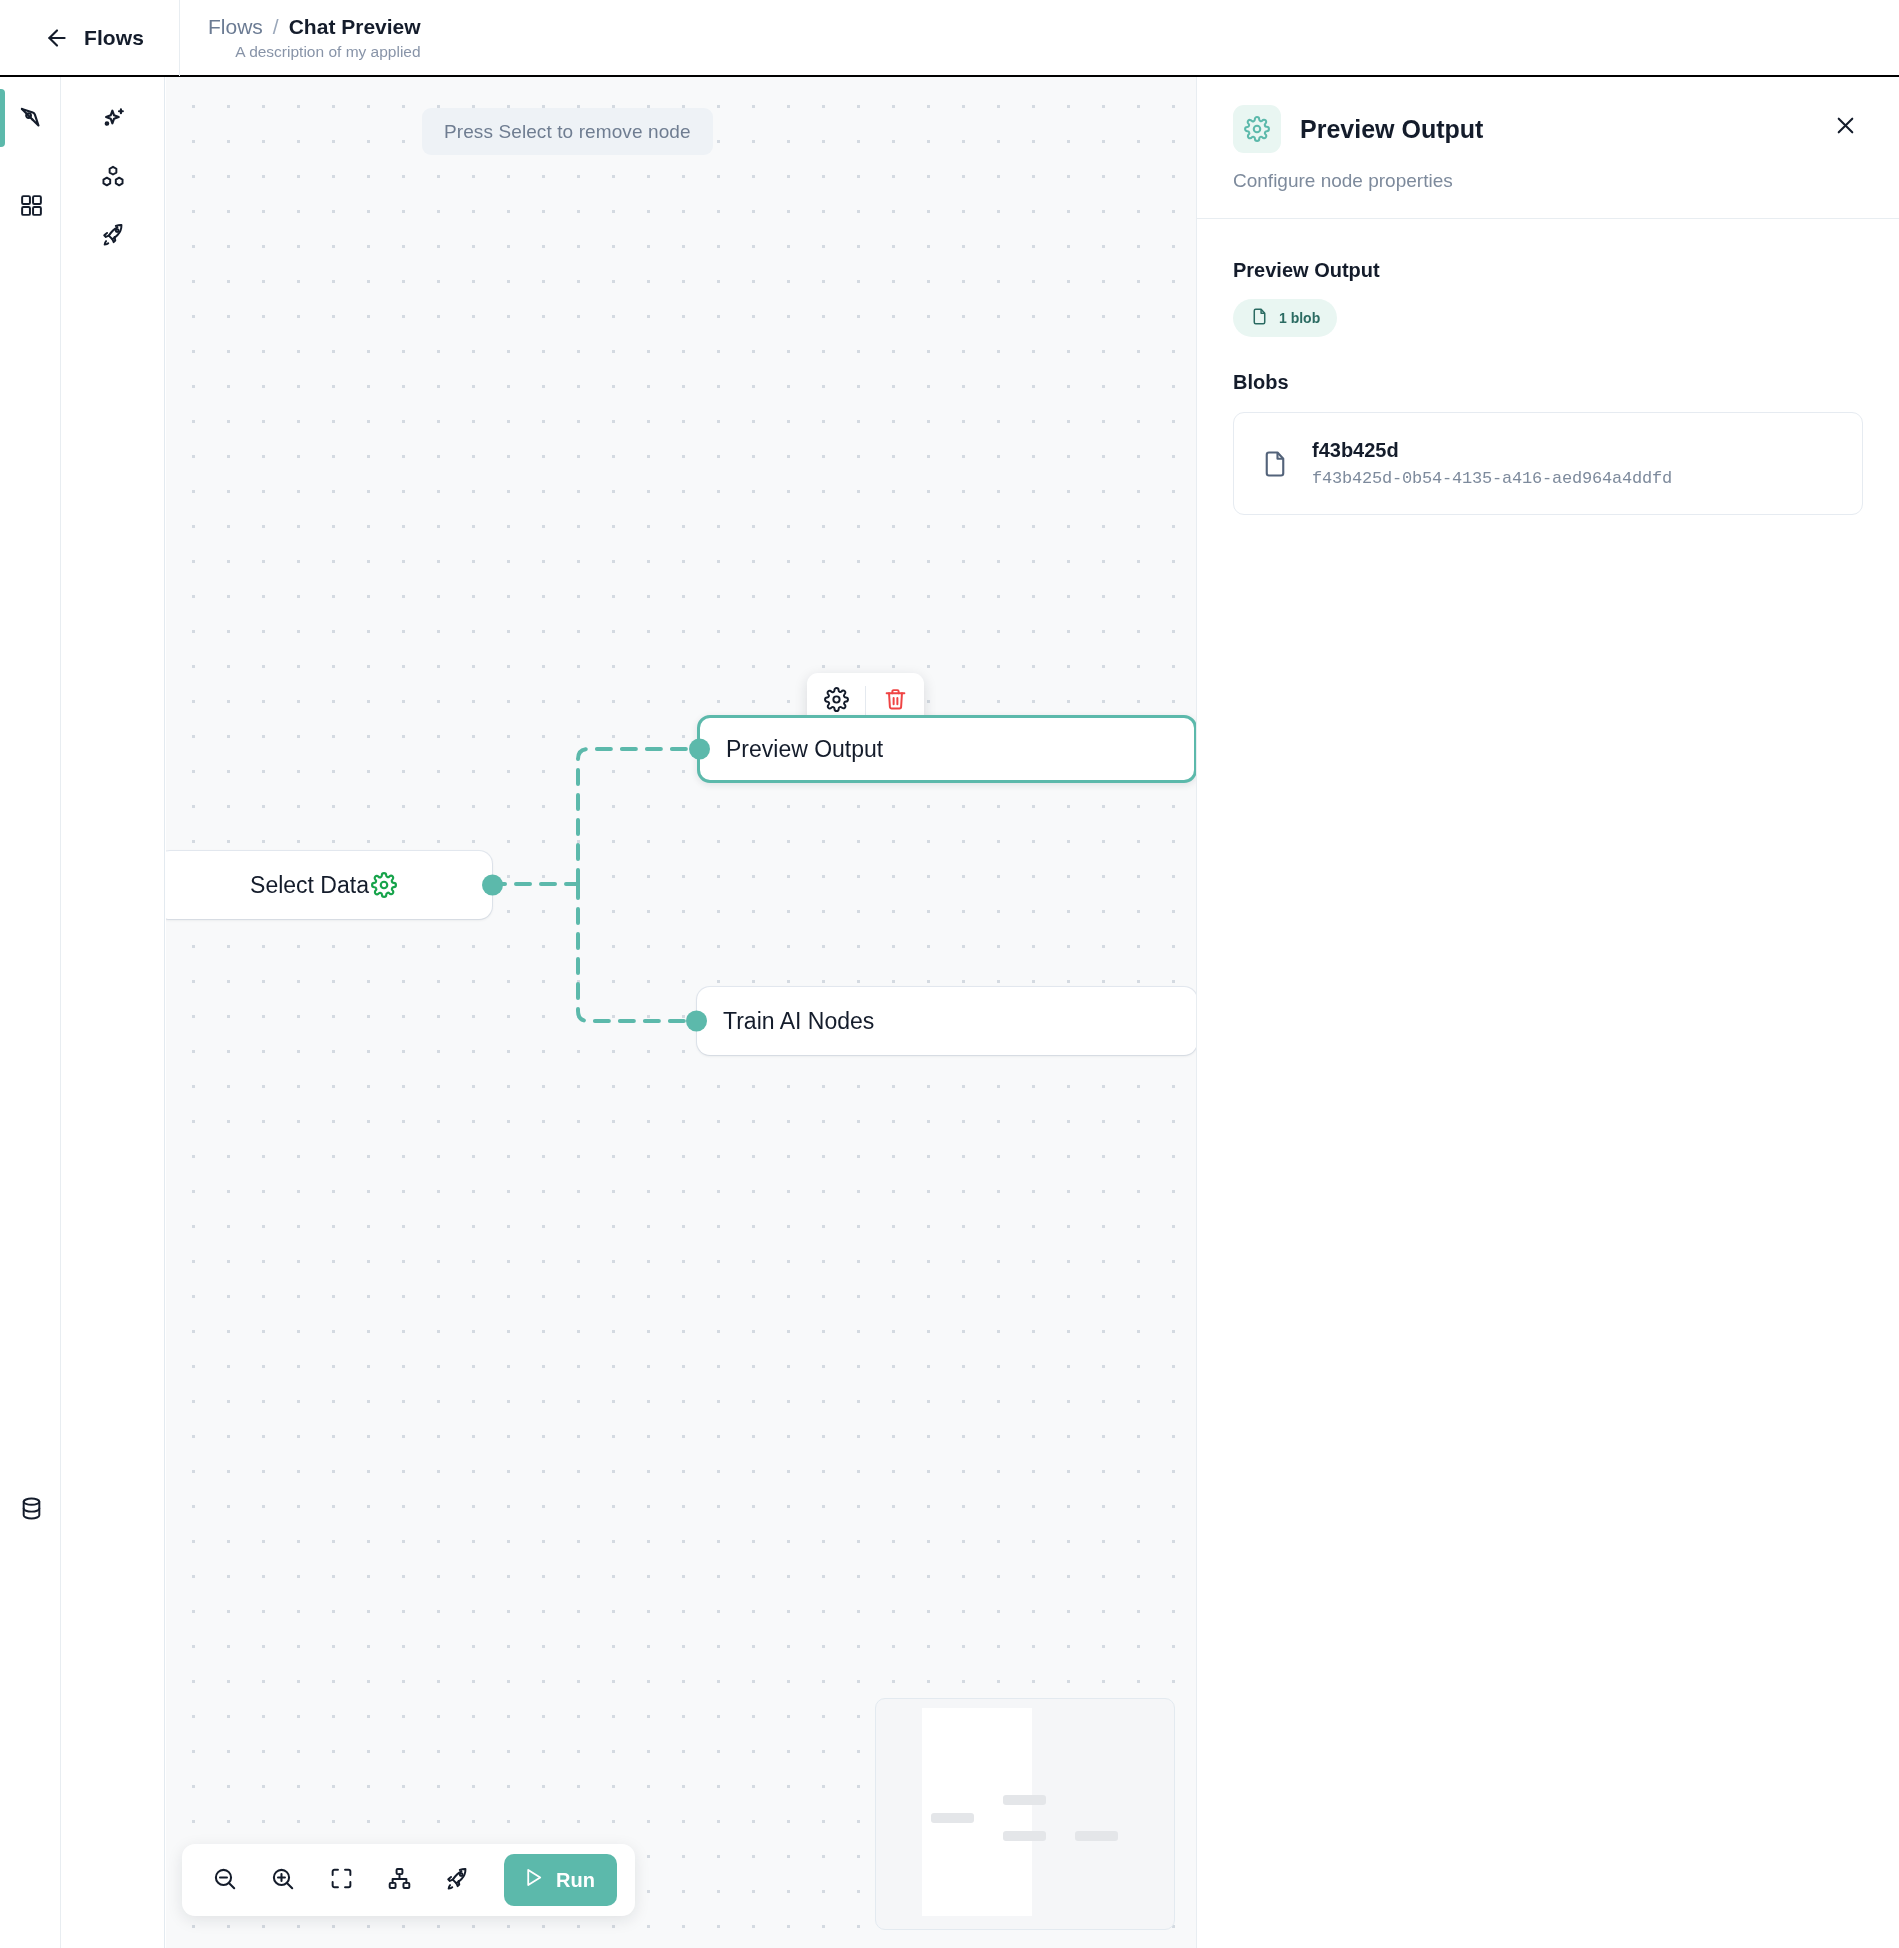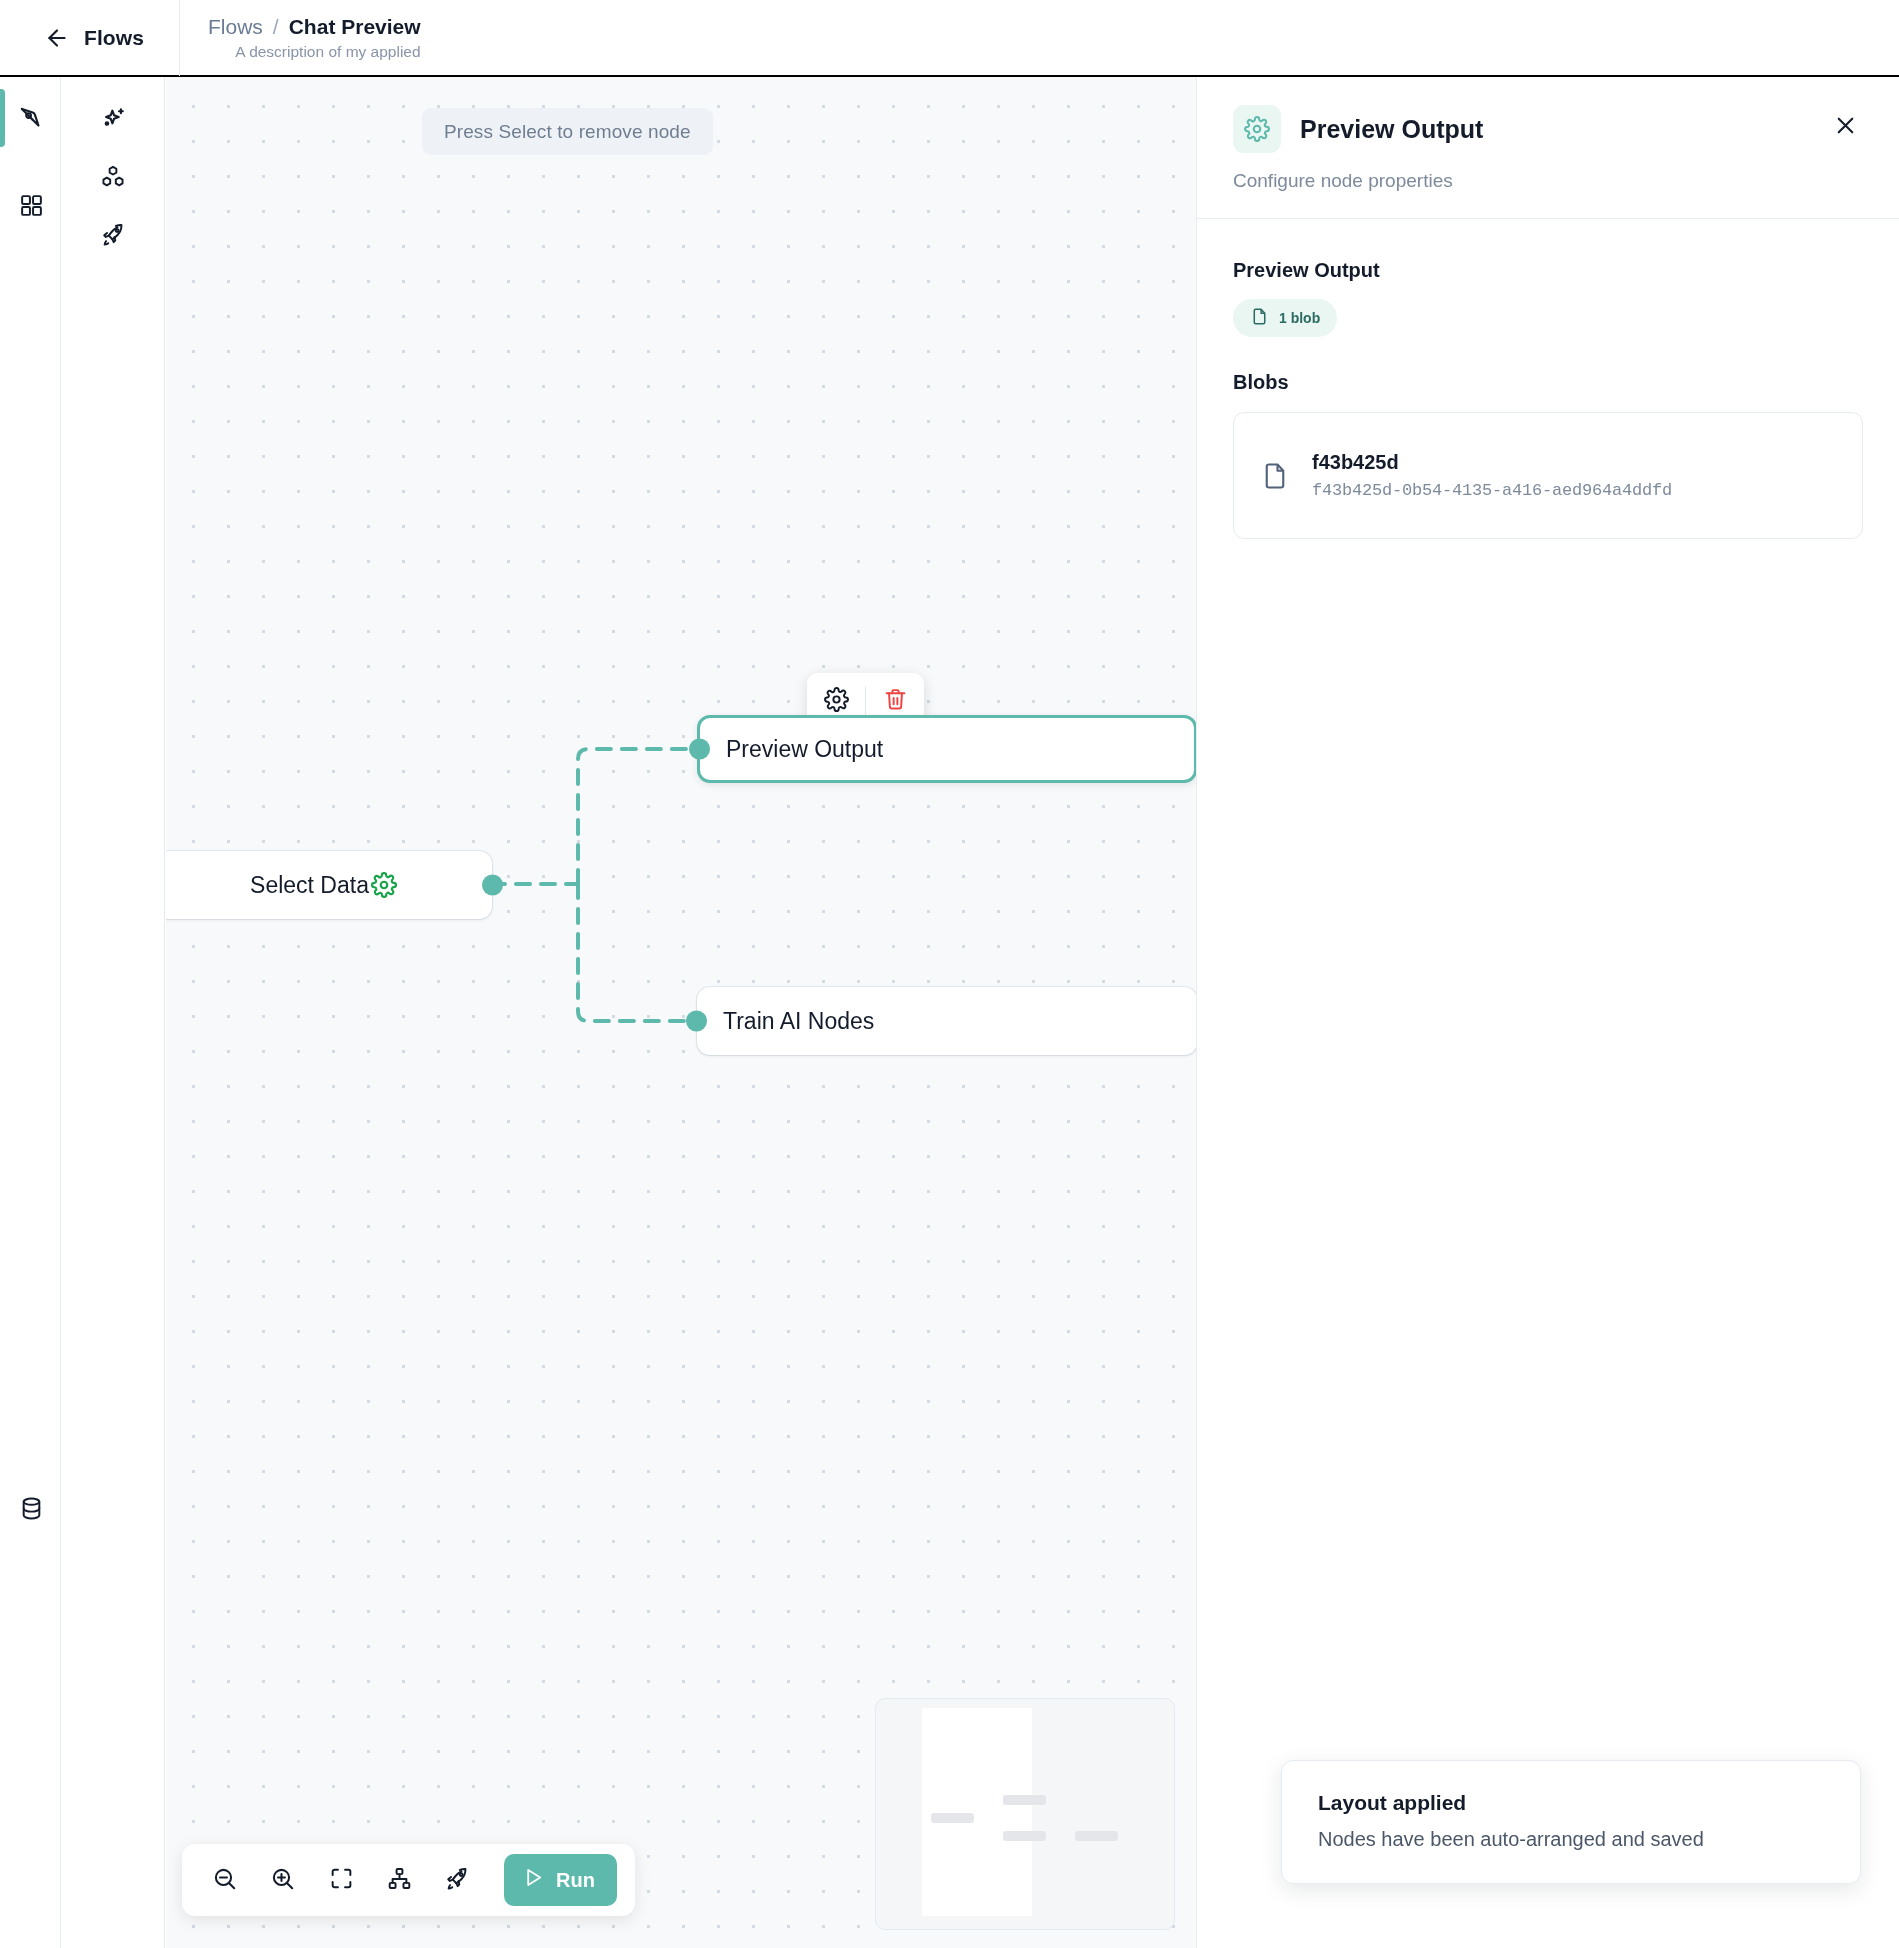--- a/index.html
+++ b/index.html
@@ -360,21 +360,21 @@
   .blobs-label {
     margin-top: 34px;
     font-size: 20px;
     font-weight: 700;
     color: #141c2b;
   }
   .blob-card {
     margin-top: 18px;
     border: 1px solid #e6ebf1;
     border-radius: 11px;
-    padding: 38px 26px;
+    padding: 26px 26px;
     display: flex;
     align-items: center;
     gap: 22px;
     cursor: pointer;
     background: #ffffff;
   }
   .blob-file-icon { color: #53637a; display: flex; }
   .blob-name {
     font-size: 20px;
     font-weight: 700;
@@ -673,18 +673,14 @@
           </svg>
         </span>
         <span>
           <span class="blob-name">f43b425d</span>
           <span class="blob-id" style="display:block">f43b425d-0b54-4135-a416-aed964a4ddfd</span>
         </span>
       </div>
     </div>
   </div>
 
-  <div class="toast">
-    <div class="toast-title">Layout applied</div>
-    <div class="toast-desc">Nodes have been auto-arranged and saved</div>
-  </div>
 
 </div>
 
 </body></html>

